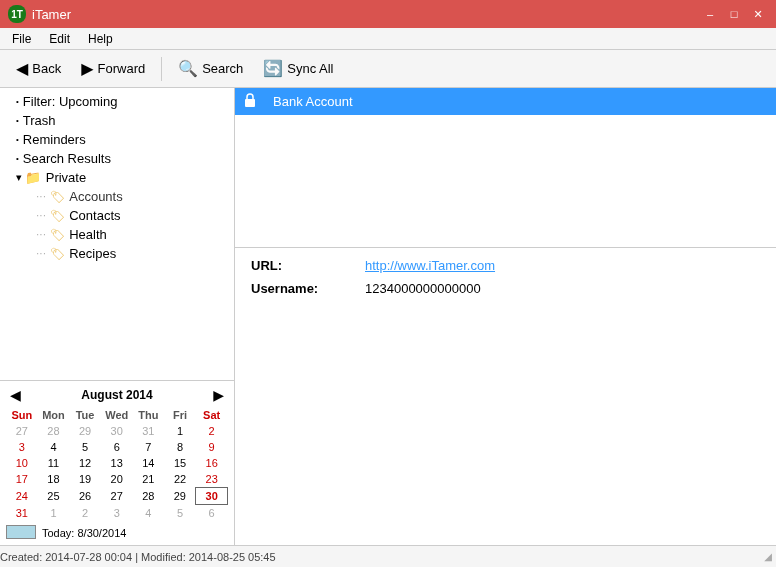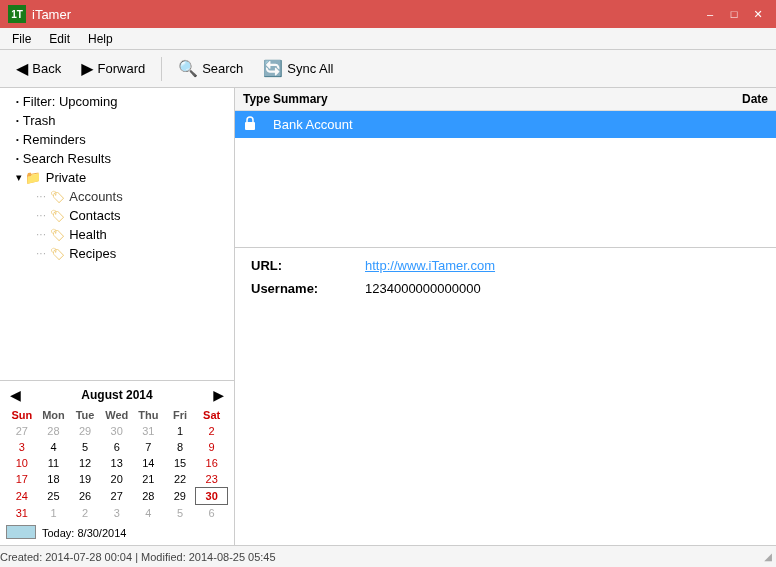--- a/index.html
+++ b/index.html
@@ -17,21 +17,21 @@
       user-select: none;
     }
     #titlebar-left { display: flex; align-items: center; gap: 6px; }
     #titlebar-icon {
       width: 18px; height: 18px;
       background: #1a7a1a;
       color: white;
       font-size: 10px;
       font-weight: bold;
       display: flex; align-items: center; justify-content: center;
-      border-radius: 0;
+      border-radius: 8px;
     }
     #titlebar-title { font-size: 13px; }
     #titlebar-controls { display: flex; gap: 4px; }
     .title-btn {
       width: 20px; height: 18px;
       display: flex; align-items: center; justify-content: center;
       font-size: 11px; cursor: pointer; color: white;
     }
     .title-btn:last-child { background: #d9534f; }
 
@@ -380,25 +380,20 @@
       <div id="cal-today-row">
         <div class="today-color-box"></div>
         <span>Today: 8/30/2014</span>
       </div>
     </div>
   </div>
 
   <div id="content">
 
     <div id="list-area">
-      <div id="list-header">
-        <span class="col-type">Type</span>
-        <span class="col-summary">Summary</span>
-        <span class="col-date">Date</span>
-      </div>
       <div id="list-rows">
 
       <div class="list-row selected">
             <span class="col-type"><svg width="14" height="16" viewBox="0 0 14 16" fill="none" xmlns="http://www.w3.org/2000/svg">
     <rect x="2" y="7" width="10" height="8" rx="1" fill="white"></rect>
     <path d="M4 7V5a3 3 0 016 0v2" stroke="white" stroke-width="1.5" fill="none"></path>
   </svg></span>
             <span class="col-summary">Bank Account</span>
             <span class="col-date"></span>
           </div>

